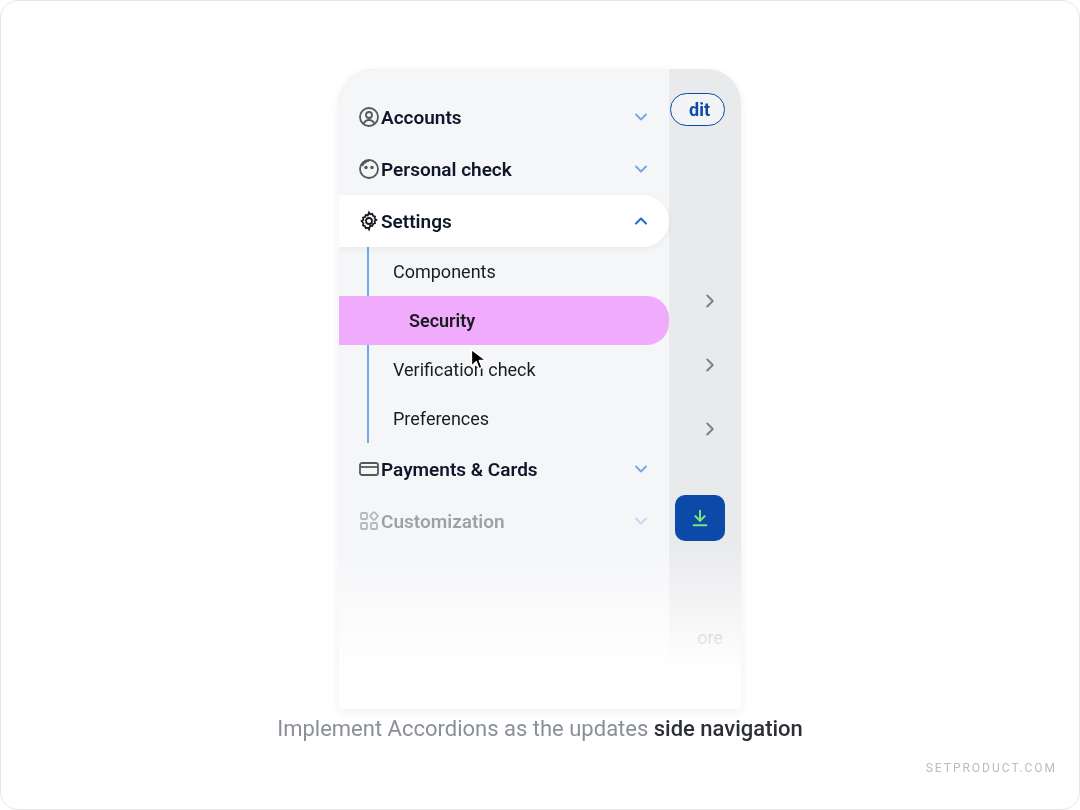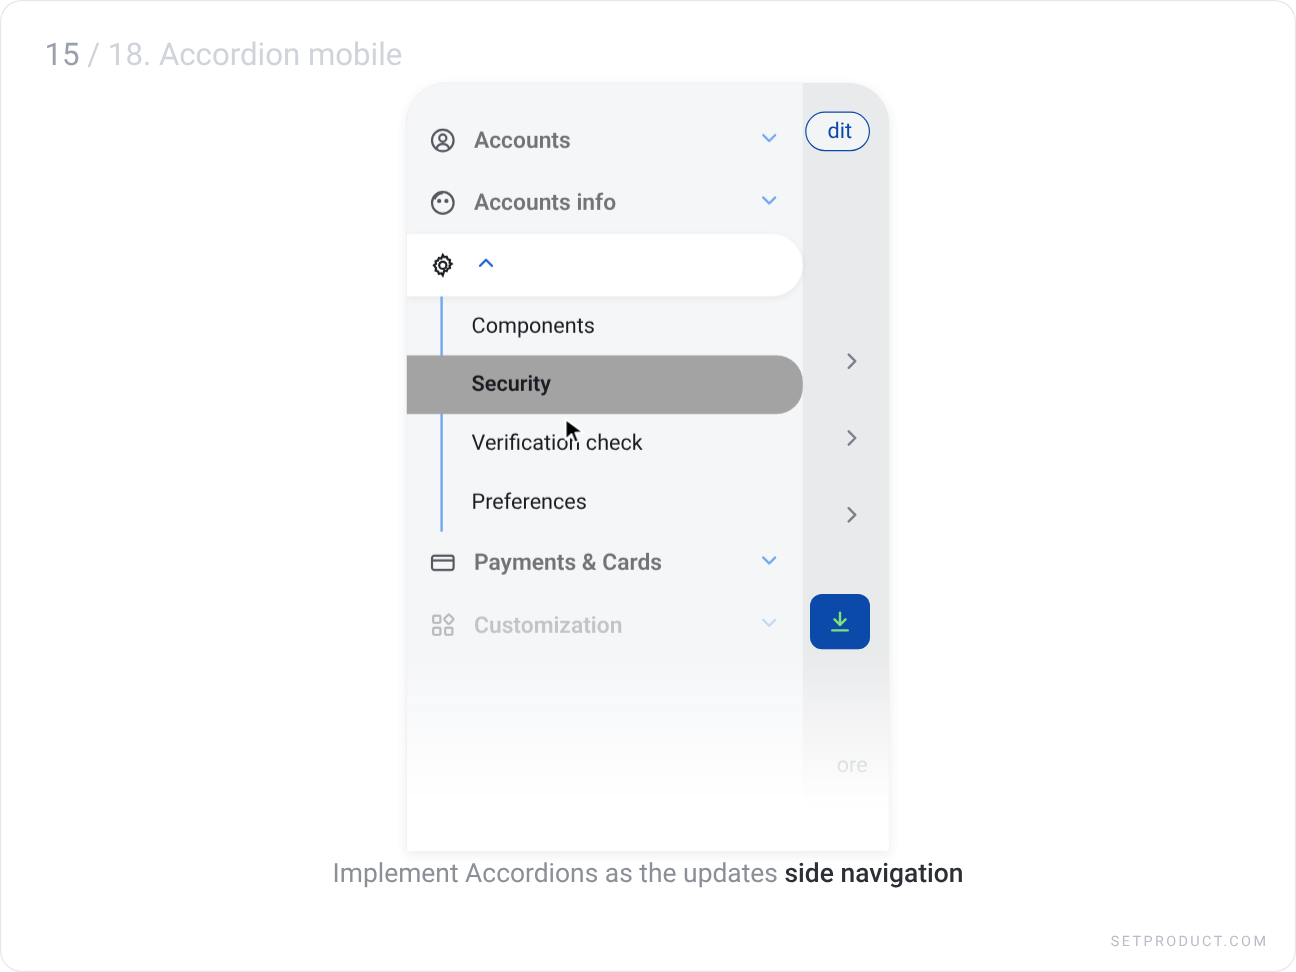--- a/index.html
+++ b/index.html
@@ -25,21 +25,21 @@
   
   .phone-fade {
     position: absolute; left: 0; right: 0; bottom: 0; height: 170px;
     background: linear-gradient(to bottom, rgba(255,255,255,0) 0%, #fff 80%);
     pointer-events: none;
   }
   .backdrop-edit {
     position: absolute; right: 16px; top: 24px;
     border: 1.5px solid #0b4aa8; color: #0b4aa8;
     border-radius: 18px; padding: 5px 14px 5px 18px;
-    font-size: 18px; font-weight: 400; background: #f3f4f6;
+    font-size: 18px; font-weight: 700; background: #f3f4f6;
   }
   .backdrop-list {
     position: absolute; right: 16px; top: 200px; width: 70px;
   }
   .backdrop-row {
     height: 64px; display: flex; align-items: center; justify-content: flex-end;
     padding-right: 4px;
   }
   .backdrop-chevron {
     width: 22px; height: 22px; color: #7b828c;
@@ -56,23 +56,23 @@
   }
 
   .accordion-panel {
     position: absolute; left: 0; top: 0; bottom: 0;
     width: 330px;
     background: rgba(245,246,248,0.92);
     backdrop-filter: blur(4px);
     border-top-left-radius: 34px;
   }
   .acc-item {
-    display: flex; gap: 14px;
+    display: flex; align-items: center; 
     padding: 14px 18px 14px 18px;
-    font-size: 19px; color: #737373;
+    font-size: 19px; color: #0f172a;
   }
   .acc-item .label { font-weight: 650; flex: 1; }
   .acc-item.collapsed .chev { color: #6fa8ee; }
   .acc-item.expanded {
     background: #fff; border-radius: 0 26px 26px 0; margin-right: 0;
     box-shadow: 0 2px 6px rgba(0,0,0,0.06);
   }
   .acc-item.expanded .chev { color: #1f66d6; }
   .acc-item.faded { opacity: 0.38; }
   .acc-icon { width: 24px; height: 24px; color: #55585f; flex-shrink: 0; }
@@ -83,54 +83,51 @@
     margin-left: 28px;
     display: flex; flex-direction: column;
   }
   .sub-item {
     padding: 14px 16px 14px 24px;
     font-size: 18px; color: #1a1c21;
     display: flex; align-items: center; gap: 10px;
     border-radius: 0 22px 22px 0;
   }
   .sub-item.active {
-    background: #a3a3a3; font-weight: 650;
-    margin-left: -30px; padding-left: 54px;
+    background: #f0abfc; font-weight: 650;
+    margin-left: -30px; padding-left: 70px;
     border-radius: 0 22px 22px 0;
     width: calc(100% + 30px);
   }
   .badge {
     background: #d3821d; color: #fff;
     border-radius: 50%; width: 24px; height: 24px;
     display: inline-flex; align-items: center; justify-content: center;
     font-size: 14px; font-weight: 600;
   }
   .cursor {
     position: absolute; width: 26px; height: 26px;
     pointer-events: none;
   }
   .caption {
     position: absolute; left: 0; right: 0; bottom: 68px;
     text-align: center; font-size: 22px; color: #8a8f98;
   }
   .caption .strong { color: #2c2f36; font-weight: 500; margin-top: 21px; }
   .watermark {
-    position: absolute; right: 22px; bottom: 18px;
+    position: absolute; right: 22px; bottom: 34px;
     font-size: 12px; letter-spacing: 2px; color: #b7bcc5;
   }
   .first-item { padding-top: 36px; }
 </style>
 </head>
 <body>
 
 <div class="slide">
 
-  <div class="slide-counter">
-    <span class="page-num">15</span><span> / </span><span>18. Accordion mobile</span>
-  </div>
 
   <div class="phone-frame">
 
     <div class="backdrop-edit">dit</div>
     <div class="backdrop-list">
       <div class="backdrop-row">
         <svg class="backdrop-chevron" viewBox="0 0 24 24" fill="none" stroke="currentColor" stroke-width="2.2" stroke-linecap="round" stroke-linejoin="round">
             <polyline points="9 6 15 12 9 18"></polyline>
           </svg>
       </div>
@@ -168,31 +165,32 @@
           </svg>
       </div>
 
       <div class="acc-item collapsed">
         <svg class="acc-icon" viewBox="0 0 24 24" fill="none" stroke="currentColor" stroke-width="1.8">
             <circle cx="12" cy="12" r="9"></circle>
             <circle cx="9" cy="10.5" r="0.9" fill="currentColor"></circle>
             <circle cx="15" cy="10.5" r="0.9" fill="currentColor"></circle>
             <path d="M5 9c2-4 5-5 7-5"></path>
           </svg>
-        <span class="label">Accounts info</span>
+        <span class="label">Personal check</span>
         <svg class="chev" viewBox="0 0 24 24" fill="none" stroke="currentColor" stroke-width="2.2" stroke-linecap="round" stroke-linejoin="round">
             <polyline points="6 9 12 15 18 9"></polyline>
           </svg>
       </div>
 
       <div class="acc-item expanded">
         <svg class="acc-icon" style="color:#1a1c21" viewBox="0 0 24 24" fill="none" stroke="currentColor" stroke-width="1.8">
             <circle cx="12" cy="12" r="3"></circle>
             <path d="M12 3.5l1.2 1.8 2.1-.4.7 2 2 .7-.4 2.1 1.8 1.2-1.8 1.2.4 2.1-2 .7-.7 2-2.1-.4L12 20.5l-1.2-1.8-2.1.4-.7-2-2-.7.4-2.1L4.6 12l1.8-1.2-.4-2.1 2-.7.7-2 2.1.4L12 3.5z"></path>
           </svg>
+        <span class="label">Settings</span>
         <svg class="chev" viewBox="0 0 24 24" fill="none" stroke="currentColor" stroke-width="2.4" stroke-linecap="round" stroke-linejoin="round">
             <polyline points="6 15 12 9 18 15"></polyline>
           </svg>
       </div>
 
       <div class="sub-list">
         <div class="sub-item">
           <span>Components</span>
         </div>
         <div class="sub-item active">

